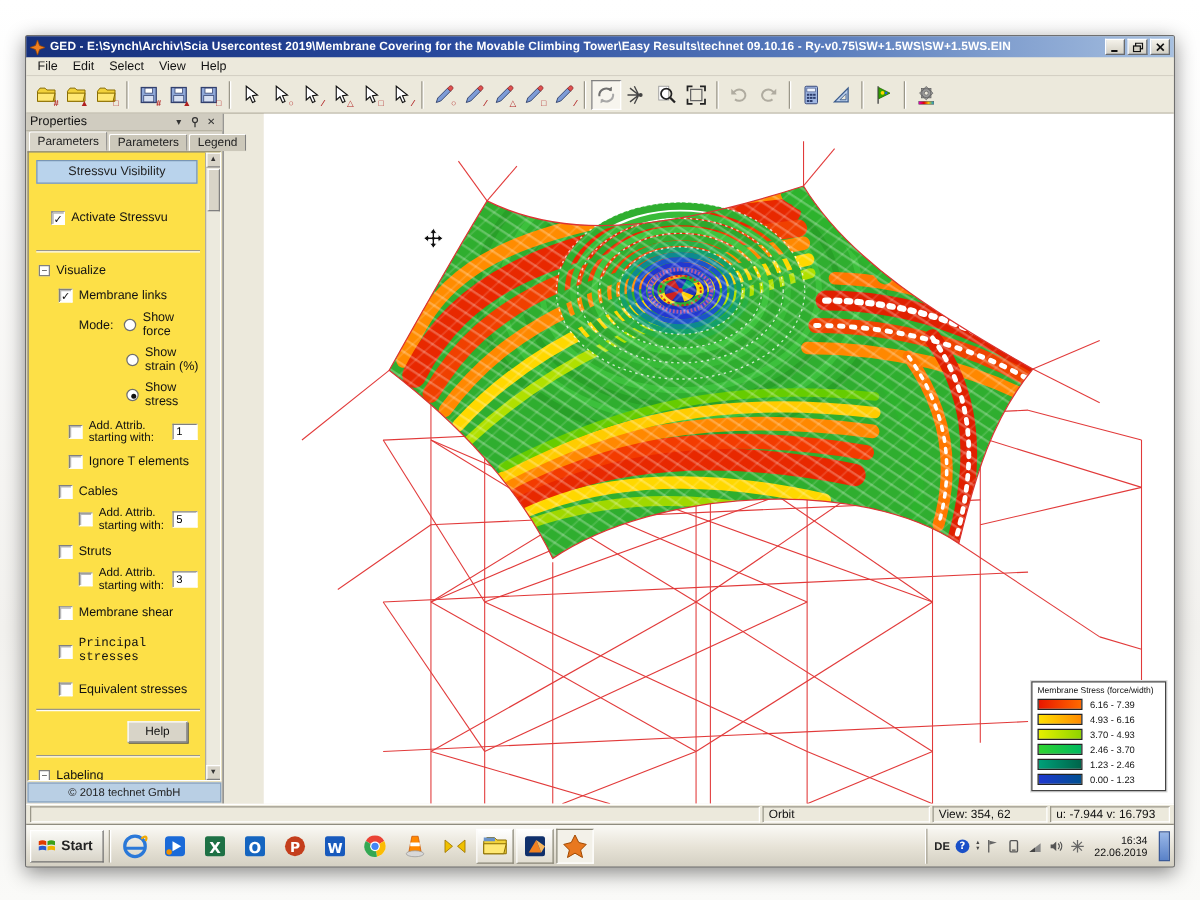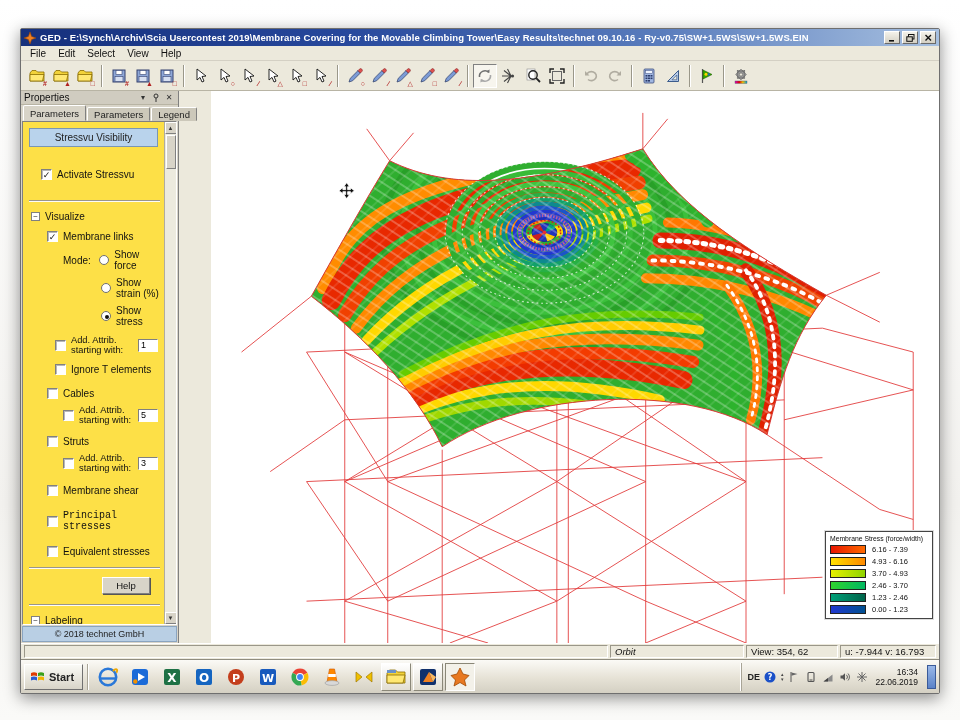--- a/index.html
+++ b/index.html
@@ -76,21 +76,21 @@
   .groove{height:2px;border-top:1px solid #9a968a;border-bottom:1px solid #fdfcf8;margin:10px 2px 0 2px;}
   #help-btn{width:48px;height:17px;background:#d8d4c8;border:1px solid;
     border-color:#fff #808080 #808080 #fff;box-shadow:1px 1px 0 #555;
     font-size:9.5px;display:flex;align-items:center;justify-content:center;
     margin:8px 12px 0 auto;}
   #panel-footer{flex:0 0 16px;background:#b9cfe4;border:1px solid #8aa4c0;margin:1px;
     display:flex;align-items:center;justify-content:center;font-size:9px;color:#222;}
   
   #viewport{flex:1;background:#fff;position:relative;overflow:hidden;}
   #scene{position:absolute;left:0;top:0;width:100%;height:100%;}
-  #legendbox{position:absolute;right:6px;bottom:24px;width:108px;background:#fff;
+  #legendbox{position:absolute;right:6px;bottom:10px;width:108px;background:#fff;
     border:1px solid #444;box-shadow:0 0 0 1px #ddd;padding:3px 4px 4px 4px;}
   #legendbox .ltitle{font-size:6.8px;color:#111;margin-bottom:2px;white-space:nowrap;}
   .lrow{display:flex;align-items:center;margin-top:3px;}
   .lchip{width:36px;height:9px;border:1px solid #222;flex:0 0 36px;margin-right:6px;}
   .llabel{font-size:7.5px;color:#111;white-space:nowrap;}
   
   #statusbar{height:16px;flex:0 0 16px;background:#ece9dc;border-top:1px solid #fff;
     display:flex;align-items:center;padding:1px 3px;gap:2px;font-size:9.5px;color:#111;}
   .sfield{height:13px;border:1px solid;border-color:#9a9789 #fff #fff #9a9789;
     padding:0 4px;display:flex;align-items:center;white-space:nowrap;overflow:hidden;}
@@ -666,21 +666,21 @@
               <span class="lchip" style="background: linear-gradient(90deg, rgb(32, 56, 208), rgb(0, 80, 144));"></span>
               <span class="llabel">0.00 - 1.23</span>
             </div>
           </div>
       </div>
     </div>
   </div>
 
   <div id="statusbar">
     <span class="sfield grow"></span>
-    <span class="sfield" style="width:134px;font-style:italic;">Orbit</span>
+    <span class="sfield" style="width:134px;">Orbit</span>
     <span class="sfield" style="width:92px;">View: 354, 62</span>
     <span class="sfield" style="width:96px;">u: -7.944 v: 16.793</span>
   </div>
 
   <div id="taskbar">
     <div id="startbtn">
       <svg viewBox="0 0 15 13">
         <path d="M1,3 Q4,1.5 7,3 L7,6.2 Q4,4.8 1,6.2 Z" fill="#e03a00"></path>
         <path d="M8,3 Q11,1.5 14,3 L14,6.2 Q11,4.8 8,6.2 Z" fill="#3aa01a"></path>
         <path d="M1,7.2 Q4,5.8 7,7.2 L7,10.4 Q4,9 1,10.4 Z" fill="#2a5ad0"></path>

